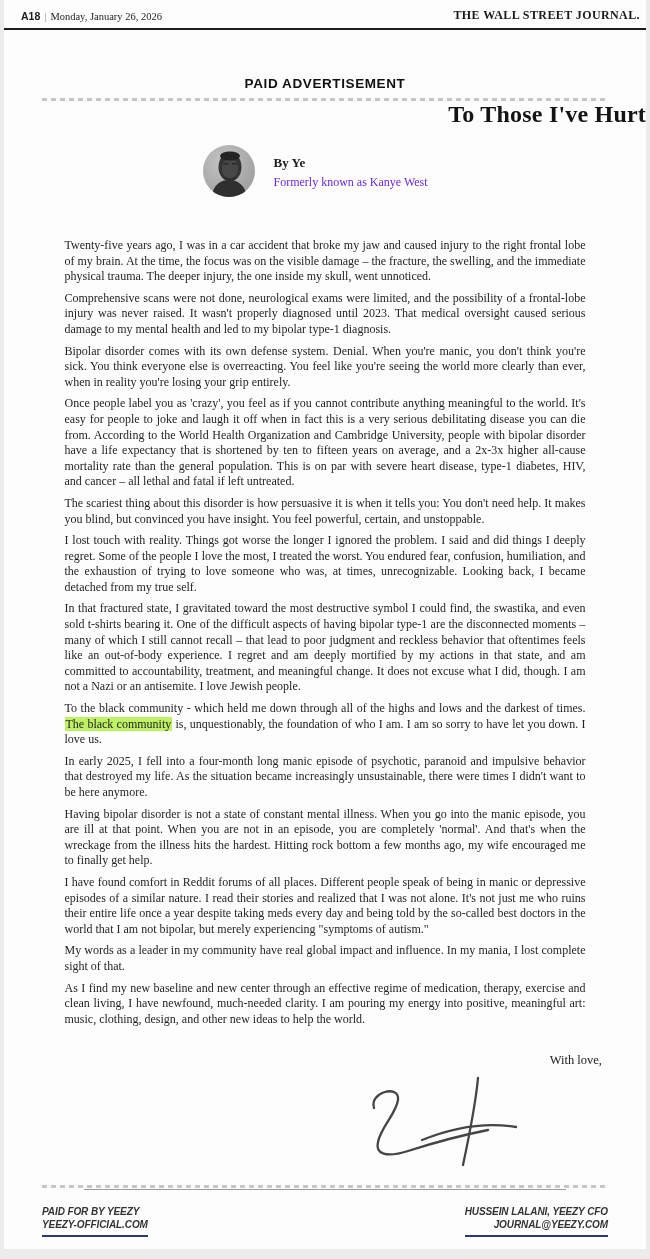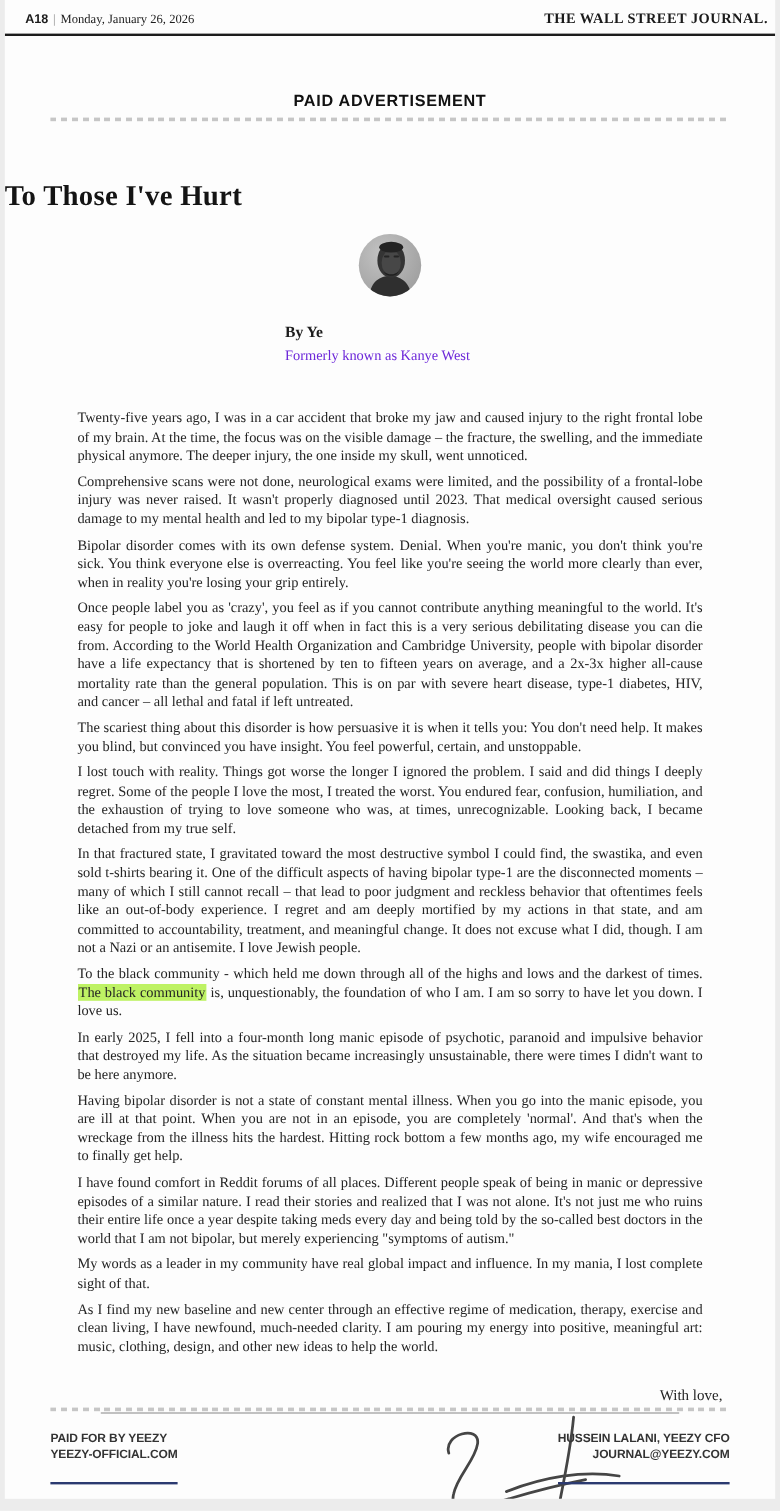--- a/index.html
+++ b/index.html
@@ -32,26 +32,26 @@
   .banner-label{
     font-family:"Liberation Sans",sans-serif; font-weight:bold;
     font-size:13.5px; letter-spacing:.6px; color:#111;
   }
   .dotted-rule{
     height:3px; margin:7px 38px 0 38px;
     background-image:repeating-linear-gradient(90deg,#c6c6c6 0 5px, transparent 5px 9px);
   }
   
   .article-title{
-    margin-top:50px; text-align:left;
+    text-align:right;
     font-size:24px; font-weight:bold; color:#141414; letter-spacing:.2px;
   }
   .byline-row{
     margin-top:15px;
-    display:flex; justify-content:center; align-items:center; gap:18px;flex-direction:column;
+    display:flex; justify-content:center; align-items:center; gap:18px;
   }
   .avatar{ width:54px; height:58px; flex:0 0 auto; }
   .byline-text{ width:175px; }
   .byline-name{ font-weight:bold; font-size:13px; color:#1c1c1c; }
   .byline-sub{ font-size:12px; color:#6d28d9; margin-top:4px; }
   
   .article-body{
     width:521px; margin:37px auto 0 auto;
     font-size:12px; line-height:15.6px; color:#242424;
     text-align:justify;
@@ -65,21 +65,21 @@
   
   .np-footer{ position:absolute; left:0; right:0; bottom:12px; }
   .footer-solid{ height:1px; background:#9b9b9b; margin:1px 80px 0 80px; }
   .footer-row{
     margin-top:15px; padding:0 38px;
     display:flex; justify-content:space-between; align-items:flex-end;
     font-family:"Liberation Sans",sans-serif; font-weight:bold;
     font-size:10px; letter-spacing:-.1px; color:#333;
     line-height:13px;
   }
-  .footer-left, .footer-right{ padding-bottom:16px; border-bottom:2.5px solid #2b3a70; }
+  .footer-left, .footer-right{ padding-bottom:4px; border-bottom:2.5px solid #2b3a70;font-style:italic; }
   .footer-right{ text-align:right; }
 </style>
 </head>
 <body>
 
 <div class="page">
 
   <div class="np-header">
     <div class="np-left">
       <span class="pgnum">A18</span><span class="sep">|</span><span>Monday, January 26, 2026</span>
@@ -116,21 +116,21 @@
         <ellipse cx="28" cy="13" rx="10" ry="4.5" fill="#232323"></ellipse>
       </g>
     </svg>
     <div class="byline-text">
       <div class="byline-name">By Ye</div>
       <div class="byline-sub">Formerly known as Kanye West</div>
     </div>
   </div>
 
   <div class="article-body" id="article-body">
-      <p>Twenty-five years ago, I was in a car accident that broke my jaw and caused injury to the right frontal lobe of my brain. At the time, the focus was on the visible damage – the fracture, the swelling, and the immediate physical anymore. The deeper injury, the one inside my skull, went unnoticed.</p>
+      <p>Twenty-five years ago, I was in a car accident that broke my jaw and caused injury to the right frontal lobe of my brain. At the time, the focus was on the visible damage – the fracture, the swelling, and the immediate physical trauma. The deeper injury, the one inside my skull, went unnoticed.</p>
       <p>Comprehensive scans were not done, neurological exams were limited, and the possibility of a frontal-lobe injury was never raised. It wasn't properly diagnosed until 2023. That medical oversight caused serious damage to my mental health and led to my bipolar type-1 diagnosis.</p>
       <p>Bipolar disorder comes with its own defense system. Denial. When you're manic, you don't think you're sick. You think everyone else is overreacting. You feel like you're seeing the world more clearly than ever, when in reality you're losing your grip entirely.</p>
       <p>Once people label you as 'crazy', you feel as if you cannot contribute anything meaningful to the world. It's easy for people to joke and laugh it off when in fact this is a very serious debilitating disease you can die from. According to the World Health Organization and Cambridge University, people with bipolar disorder have a life expectancy that is shortened by ten to fifteen years on average, and a 2x-3x higher all-cause mortality rate than the general population.  This is on par with severe heart disease, type-1 diabetes, HIV, and cancer – all lethal and fatal if left untreated.</p>
       <p>The scariest thing about this disorder is how persuasive it is when it tells you: You don't need help. It makes you blind, but convinced you have insight. You feel powerful, certain, and unstoppable.</p>
       <p>I lost touch with reality. Things got worse the longer I ignored the problem. I said and did things I deeply regret. Some of the people I love the most, I treated the worst. You endured fear, confusion, humiliation, and the exhaustion of trying to love someone who was, at times, unrecognizable. Looking back, I became detached from my true self.</p>
       <p>In that fractured state, I gravitated toward the most destructive symbol I could find, the swastika, and even sold t-shirts bearing it. One of the difficult aspects of having bipolar type-1 are the disconnected moments – many of which I still cannot recall – that lead to poor judgment and reckless behavior that oftentimes feels like an out-of-body experience. I regret and am deeply mortified by my actions in that state, and am committed to accountability, treatment, and meaningful change. It does not excuse what I did, though. I am not a Nazi or an antisemite. I love Jewish people.</p>
       <p>To the black community - which held me down through all of the highs and lows and the darkest of times. <span class="hl" style="background: #bef264;">The black community</span> is, unquestionably, the foundation of who I am. I am so sorry to have let you down. I love us.</p>
       <p>In early 2025, I fell into a four-month long manic episode of psychotic, paranoid and impulsive behavior that destroyed my life. As the situation became increasingly unsustainable, there were times I didn't want to be here anymore.</p>
       <p>Having bipolar disorder is not a state of constant mental illness. When you go into the manic episode, you are ill at that point. When you are not in an episode, you are completely 'normal'. And that's when the wreckage from the illness hits the hardest. Hitting rock bottom a few months ago, my wife encouraged me to finally get help.</p>
       <p>I have found comfort in Reddit forums of all places. Different people speak of being in manic or depressive episodes of a similar nature. I read their stories and realized that I was not alone. It's not just me who ruins their entire life once a year despite taking meds every day and being told by the so-called best doctors in the world that I am not bipolar, but merely experiencing "symptoms of autism."</p>

